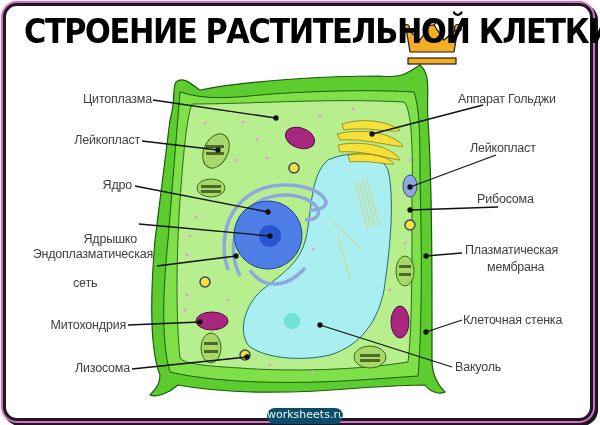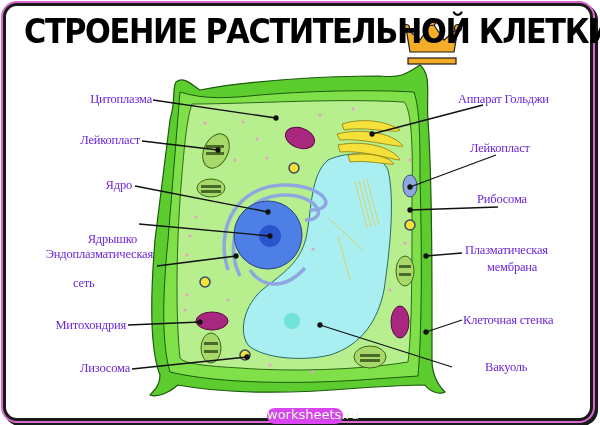--- a/index.html
+++ b/index.html
@@ -10,27 +10,27 @@
     box-shadow: 0 0 0 2px #d86ad0, 3px 3px 0 2px #1a1a1a;
     background:#ffffff;
   }
   .title {
     position:absolute; left:0; top:12px; width:600px; text-align:center;
     font-family:"DejaVu Sans", sans-serif; font-weight:bold; font-size:33px;
     letter-spacing:-1.5px; color:#000; transform:scaleX(0.92); white-space:nowrap;
   }
   svg.diagram { position:absolute; left:0; top:0; }
   .lbl {
-    position:absolute; font-family:Liberation Serif, serif; font-size:12.5px;
-    color:#6d28d9; white-space:nowrap; line-height:15px; letter-spacing:-0.2px;
+    position:absolute; font-family:Liberation Sans, sans-serif; font-size:12.5px;
+    color:#404040; white-space:nowrap; line-height:15px; letter-spacing:-0.2px;
   }
   .lbl.r { text-align:right; }
   .wm {
     position:absolute; left:267px; top:408px; width:76px; height:16px;
-    background:#d946ef; border-radius:8px; color:#e8ffe0; font-size:13px;
+    background:#0c4a6e; border-radius:8px; color:#e8ffe0; font-size:11px;
     text-align:center; line-height:14px; font-family:"DejaVu Sans", sans-serif;
   }
 </style>
 </head>
 <body>
 
 <div class="frame"></div>
 
 <svg class="diagram" width="600" height="425" viewBox="0 0 600 425">
 
@@ -174,15 +174,15 @@
 <div class="lbl" style="left:73px; top:276px;">сеть</div>
 <div class="lbl r" style="right:474px; top:318px;">Митохондрия</div>
 <div class="lbl r" style="right:470px; top:361px;">Лизосома</div>
 
 <div class="lbl" style="left:458px; top:92px;">Аппарат Гольджи</div>
 <div class="lbl" style="left:470px; top:141px;">Лейкопласт</div>
 <div class="lbl" style="left:477px; top:192px;">Рибосома</div>
 <div class="lbl" style="left:465px; top:243px;text-align:center;">Плазматическая</div>
 <div class="lbl" style="left:487px; top:260px;">мембрана</div>
 <div class="lbl" style="left:463px; top:313px;">Клеточная стенка</div>
-<div class="lbl" style="left:455px; top:360px;margin-left:30px;">Вакуоль</div>
+<div class="lbl" style="left:455px; top:360px;">Вакуоль</div>
 
 <div class="wm">worksheets.ru</div>
 
 </body></html>

